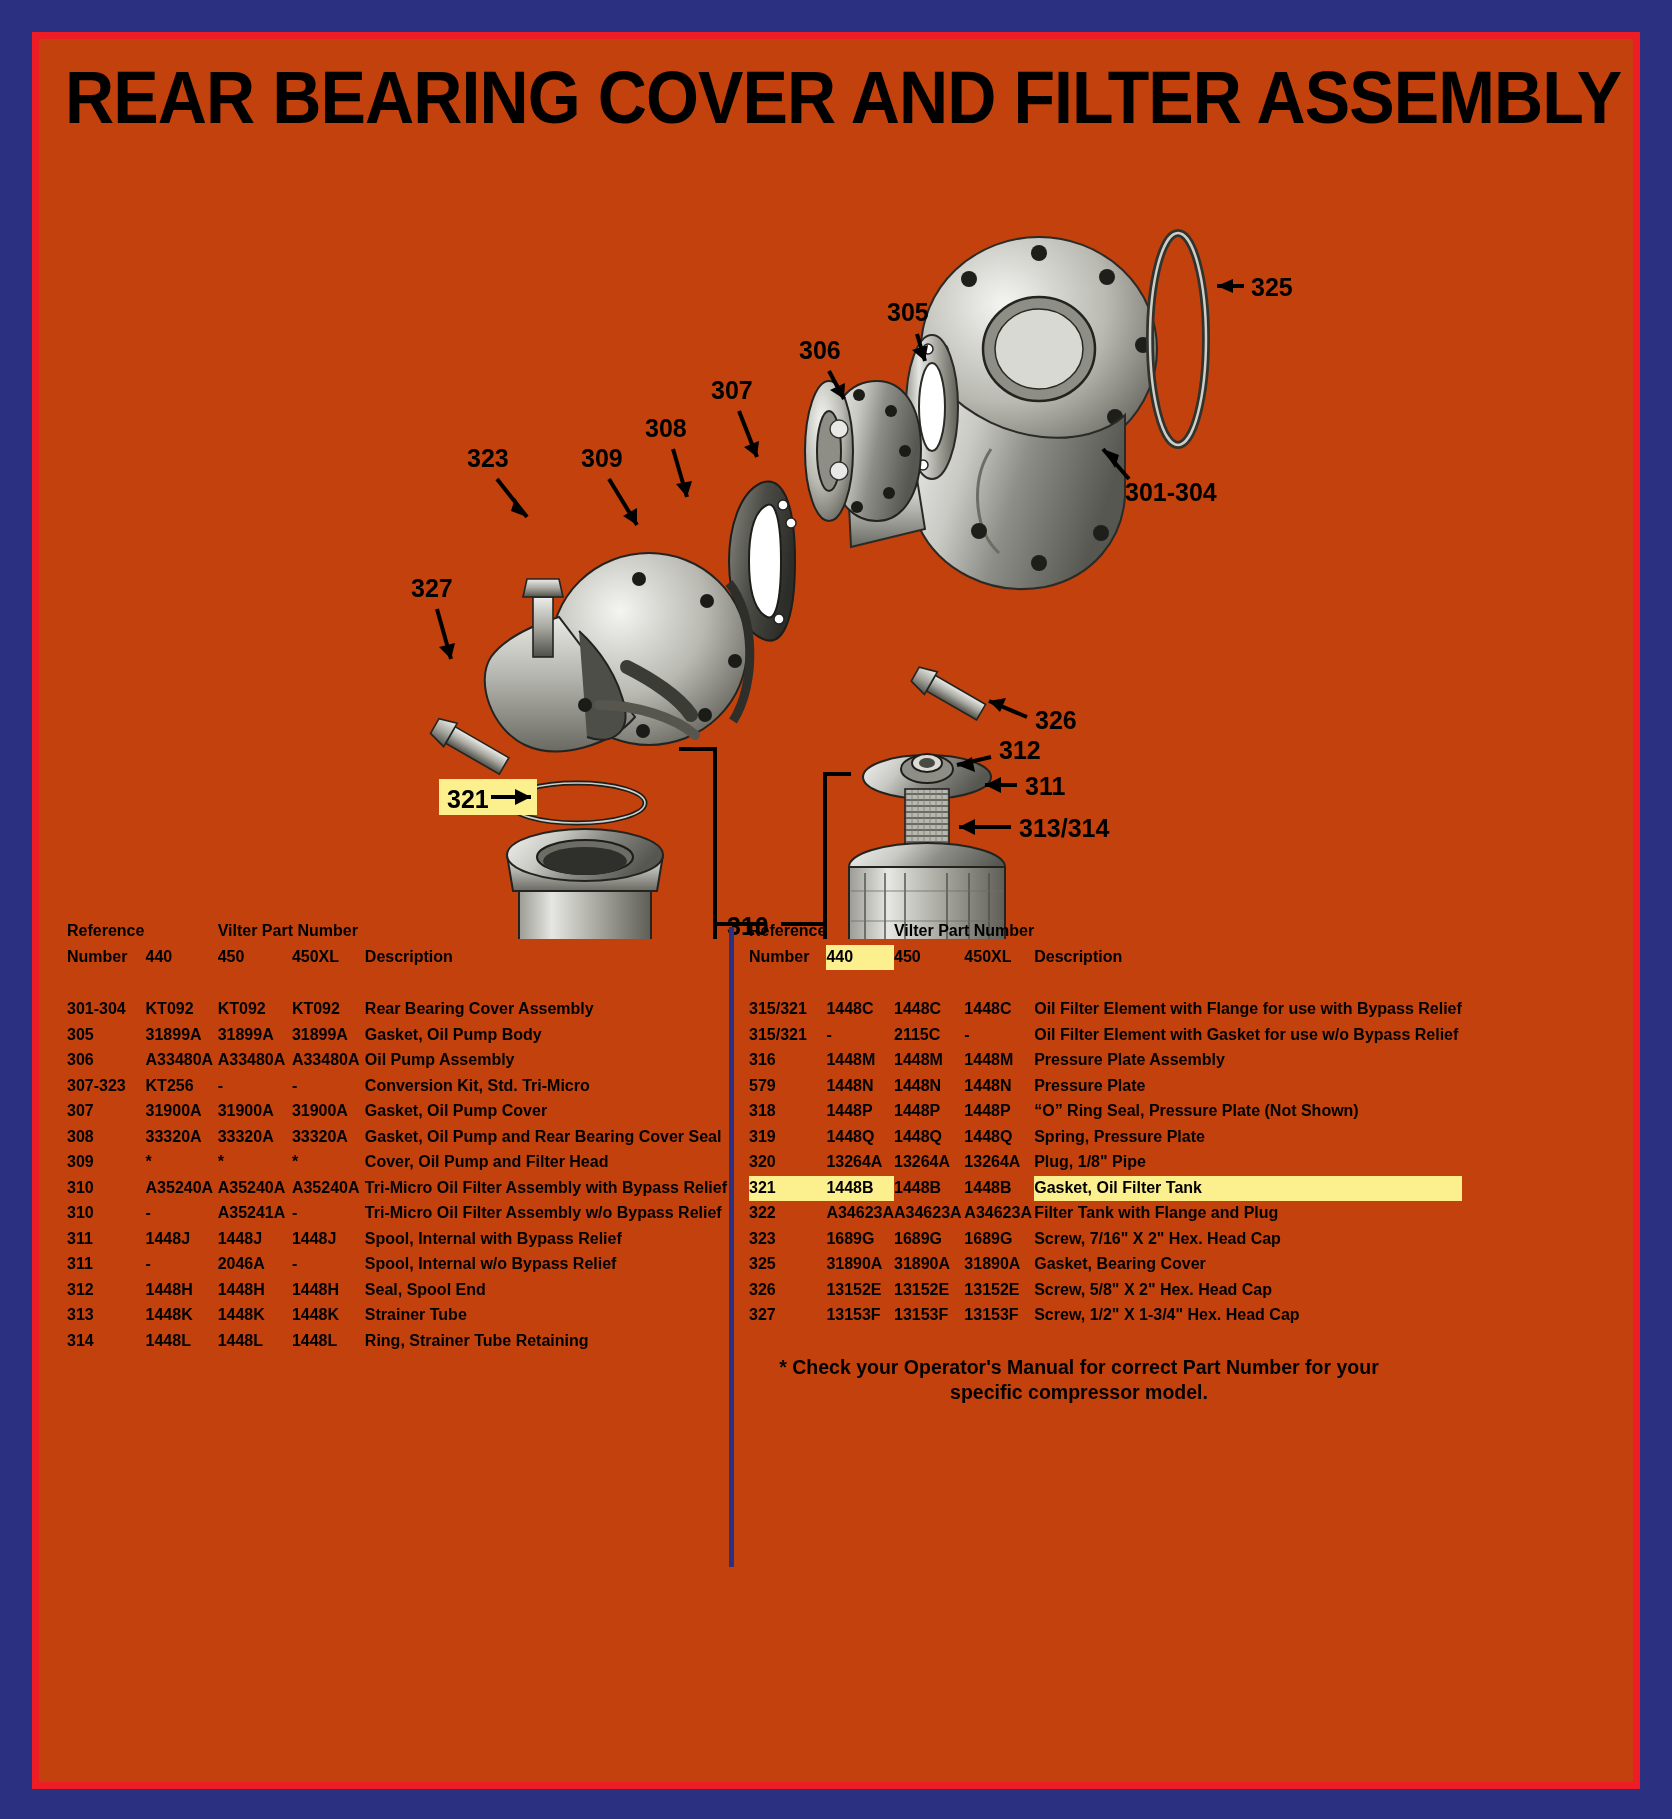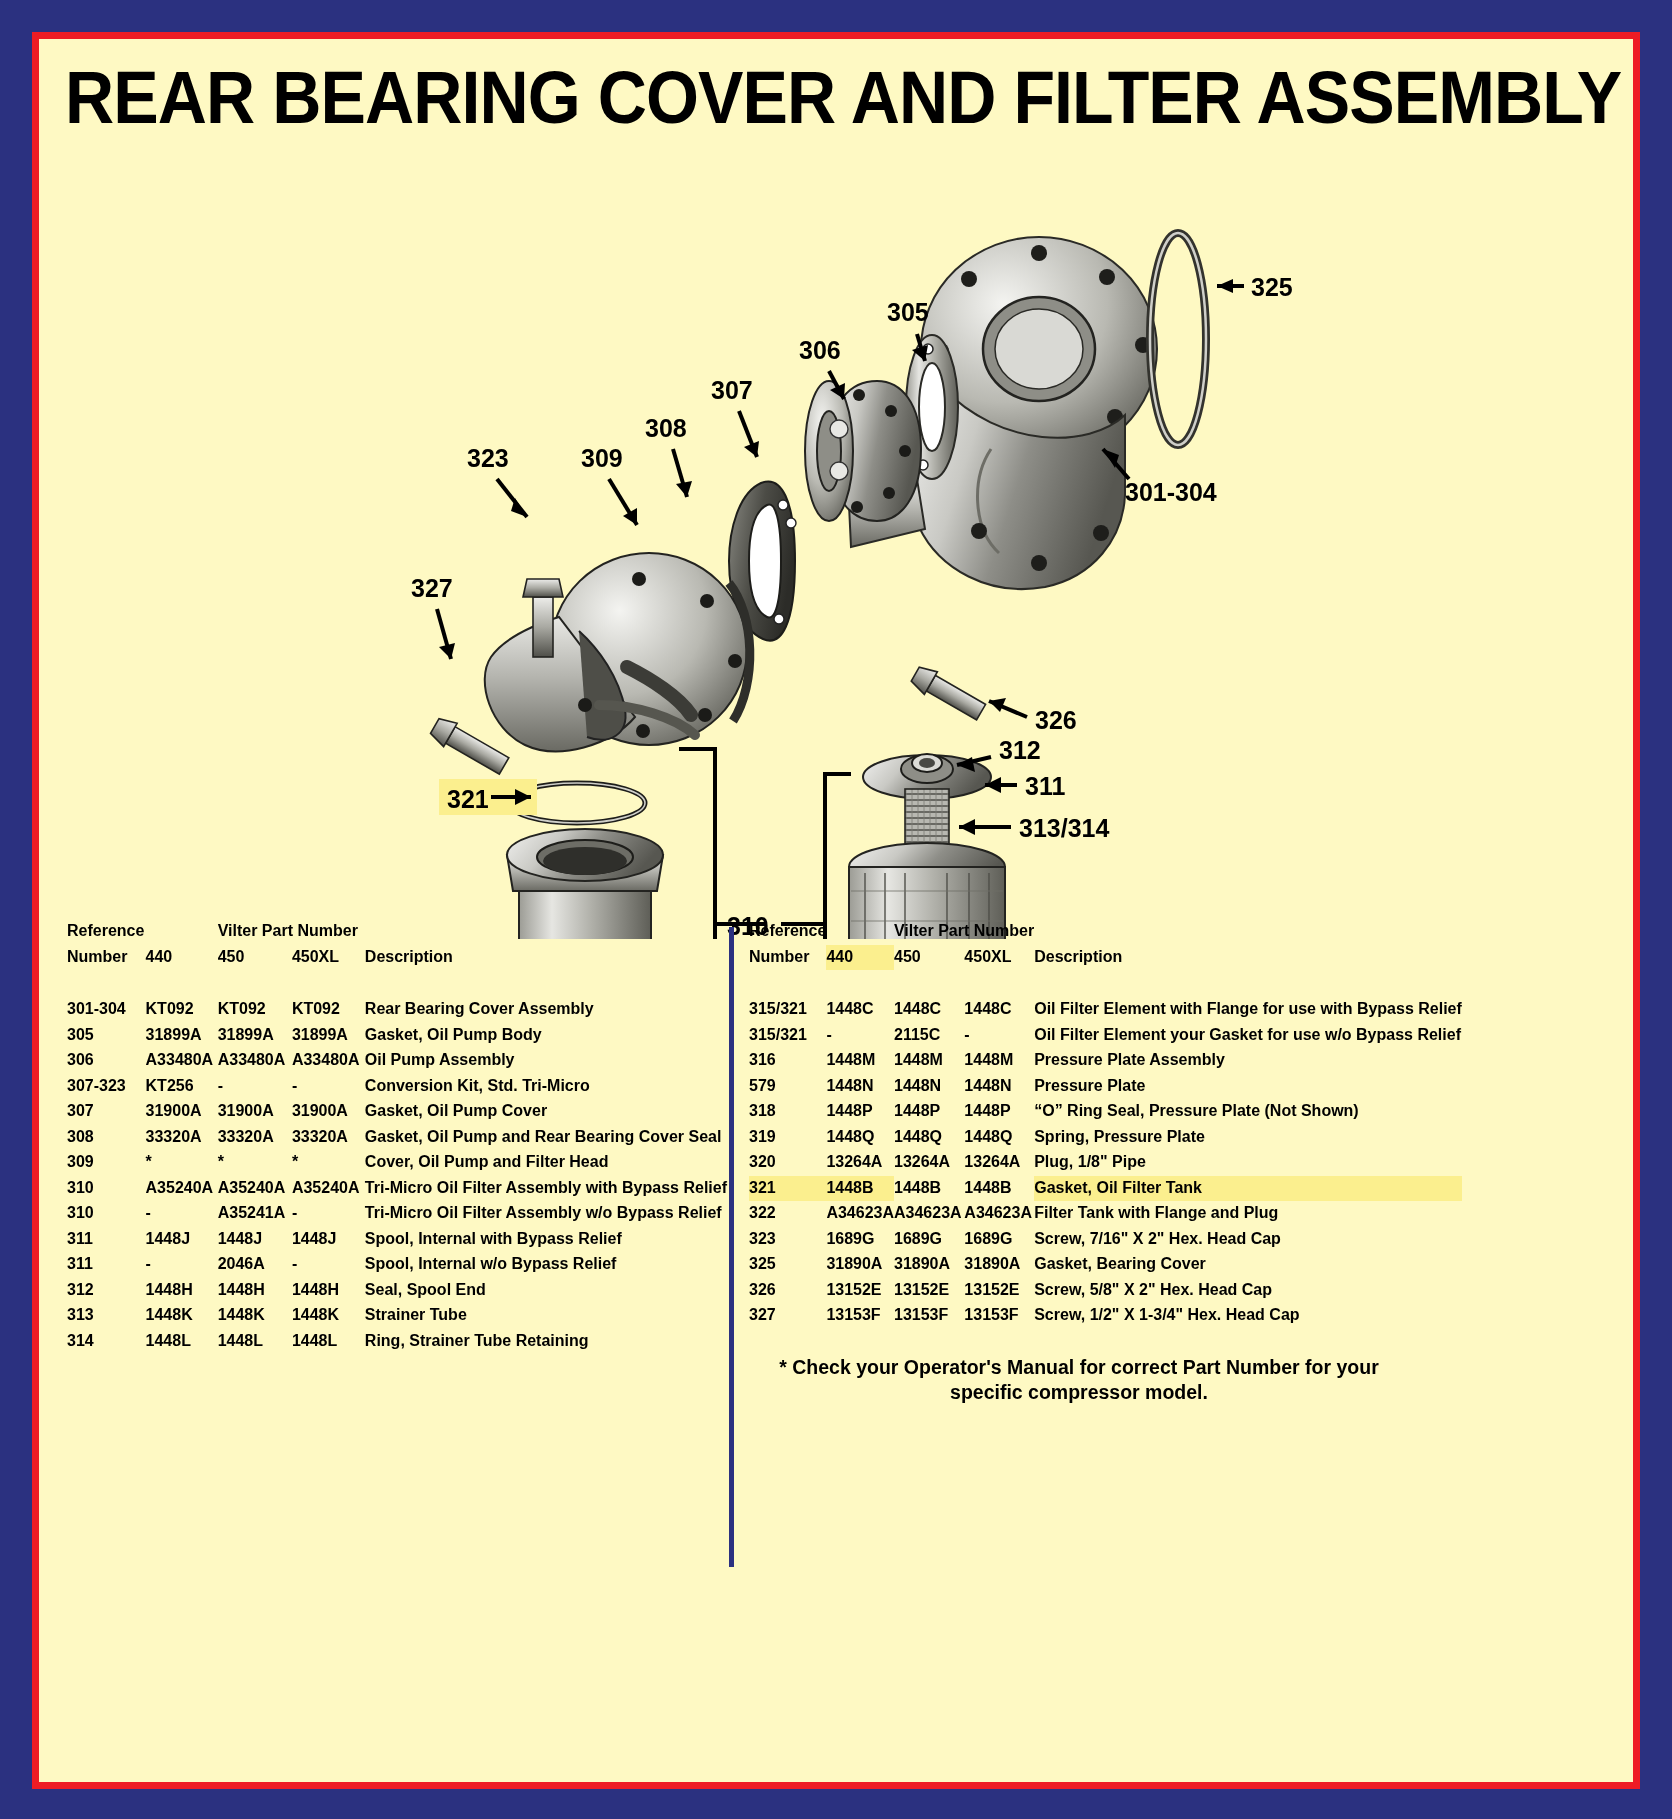--- a/index.html
+++ b/index.html
@@ -16,21 +16,21 @@
   }
   .red-frame{
     position:absolute;
     left:32px;top:32px;right:32px;bottom:30px;
     border:7px solid #ee1c24;
     background:#ffffff;
     box-sizing:border-box;
   }
   .sheet{
     position:absolute;inset:0;
-    background:#fef9c3;
+    background:#c2410c;
     overflow:hidden;
   }
 
   
   .title{
     position:absolute;
     left:26px;top:16px;
     width:1520px;
     font-family:"Liberation Sans Narrow","Liberation Sans",sans-serif;
     font-weight:bold;
@@ -599,21 +599,21 @@
                   <td class="c-440">1448C</td>
                   <td class="c-450">1448C</td>
                   <td class="c-xl">1448C</td>
                   <td class="c-desc">Oil Filter Element with Flange for use with Bypass Relief</td>
                 </tr>
                 <tr>
                   <td class="c-ref">315/321</td>
                   <td class="c-440">-</td>
                   <td class="c-450">2115C</td>
                   <td class="c-xl">-</td>
-                  <td class="c-desc">Oil Filter Element your Gasket for use w/o Bypass Relief</td>
+                  <td class="c-desc">Oil Filter Element with Gasket for use w/o Bypass Relief</td>
                 </tr>
                 <tr>
                   <td class="c-ref">316</td>
                   <td class="c-440">1448M</td>
                   <td class="c-450">1448M</td>
                   <td class="c-xl">1448M</td>
                   <td class="c-desc">Pressure Plate Assembly</td>
                 </tr>
                 <tr>
                   <td class="c-ref">579</td>

